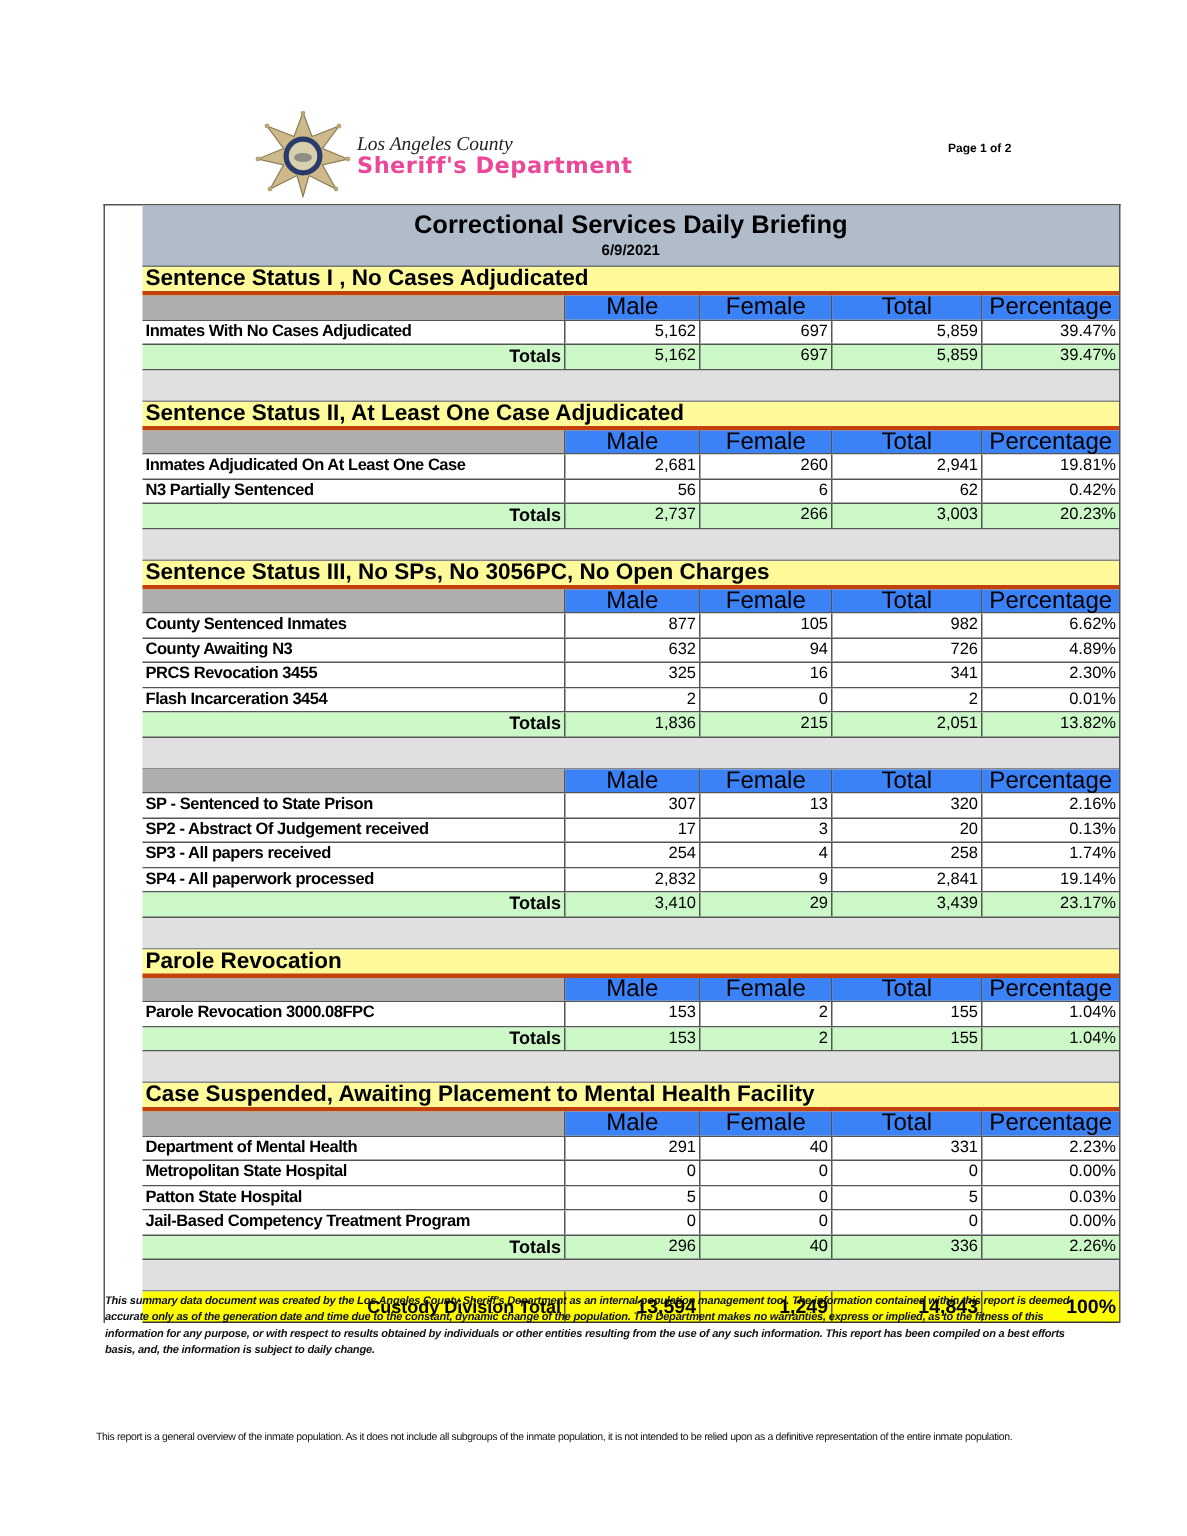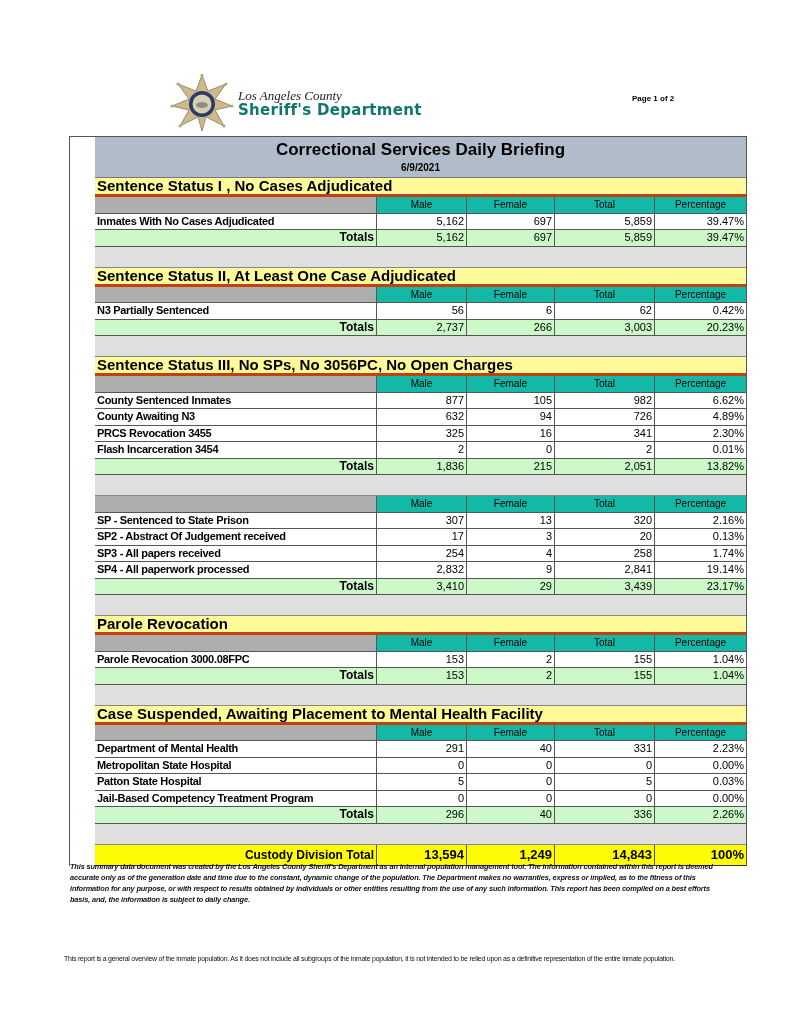--- a/index.html
+++ b/index.html
@@ -2,38 +2,38 @@
 <html><head>
 <meta charset="utf-8">
 <style>
   html, body { margin: 0; padding: 0; background: #ffffff; }
   body { width: 791px; height: 1024px; position: relative; overflow: hidden; font-family: "Liberation Sans", sans-serif; color: #000; }
   .logo { position: absolute; left: 170px; top: 74px; width: 266px; height: 58px; display: flex; align-items: center; }
   .badge { width: 64px; height: 58px; position: relative; }
   .badge svg { width: 64px; height: 58px; }
   .logo-text { margin-left: 4px; line-height: 1; }
   .logo-county { font-family: "Liberation Serif", serif; font-style: italic; font-size: 13px; color: #222; }
-  .logo-dept { font-family: "DejaVu Sans", sans-serif; font-weight: bold; font-size: 15px; letter-spacing: 0.3px; color: #0f766e; margin-top: 1px; }
+  .logo-dept { font-family: "DejaVu Sans", sans-serif; font-weight: bold; font-size: 15px; letter-spacing: 0.3px; color: #ec4899; margin-top: 1px; }
   .page-num { position: absolute; left: 632px; top: 94px; font-size: 8px; font-weight: bold; }
 
   .sheet { position: absolute; left: 69px; top: 136px; width: 651px; border: 1px solid #555; border-bottom: none; padding-left: 25px; }
   .title-band { background: #b1bccb; height: 40px; text-align: center; border-bottom: 1px solid #777; }
   .title { font-size: 17px; font-weight: bold; padding-top: 3px; }
   .date { font-size: 10px; font-weight: bold; margin-top: 2px; }
 
   .sec-head { background: #fefa9a; height: 16px; font-size: 15px; font-weight: bold; line-height: 16px; padding-left: 2px; border-bottom: 3px solid #c2410c; white-space: nowrap; overflow: visible; }
   .row { display: flex; height: 15.5px; border-bottom: 1px solid #555; font-size: 11px; line-height: 15px; }
   .c-label { width: 282px; padding-left: 2px; box-sizing: border-box; border-right: 1px solid #555; font-weight: bold; letter-spacing: -0.3px; white-space: nowrap; overflow: hidden; }
   .c-num { box-sizing: border-box; border-right: 1px solid #555; text-align: right; padding-right: 2px; }
   .c-m { width: 90px; }
   .c-f { width: 88px; }
   .c-t { width: 100px; }
   .c-p { width: 91px; border-right: none; }
   .hdr .c-label { background: #aeaeae; }
-  .hdr .c-num { background: #14b8a6; text-align: center; padding-right: 0; font-size: 10px; }
+  .hdr .c-num { background: #3b82f6; text-align: center; padding-right: 0; font-size: 16px; }
   .data { background: #fff; }
   .tot { background: #ccf8c8; }
   .tot .c-label { text-align: right; font-weight: bold; padding-right: 2px; letter-spacing: 0; font-size: 12px; }
   .gap { background: #e0e0e0; height: 20px; border-bottom: 1px solid #888; }
   .grand { display: flex; height: 20px; background: #fdfc05; border-bottom: 1px solid #333; font-size: 15px; font-weight: bold; line-height: 20px; }
   .grand .c-label { text-align: right; padding-right: 2px; font-size: 12px; letter-spacing: 0; }
   .grand .c-num { font-size: 13px; }
 
   .disclaimer { position: absolute; left: 70px; top: 861px; width: 652px; font-size: 7.4px; font-style: italic; font-weight: bold; line-height: 11px; color: #111; letter-spacing: -0.15px; }
   .note { position: absolute; left: 64px; top: 953px; width: 665px; font-size: 7px; line-height: 12px; color: #111; letter-spacing: -0.25px; }
@@ -96,20 +96,27 @@
 
   <div class="sec-head">Sentence Status II, At Least One Case Adjudicated</div>
   <div class="row hdr">
     <div class="c-label"></div>
     <div class="c-num c-m">Male</div>
     <div class="c-num c-f">Female</div>
     <div class="c-num c-t">Total</div>
     <div class="c-num c-p">Percentage</div>
   </div>
   <div class="row data">
+    <div class="c-label">Inmates Adjudicated On At Least One Case</div>
+    <div class="c-num c-m">2,681</div>
+    <div class="c-num c-f">260</div>
+    <div class="c-num c-t">2,941</div>
+    <div class="c-num c-p">19.81%</div>
+  </div>
+  <div class="row data">
     <div class="c-label">N3 Partially Sentenced</div>
     <div class="c-num c-m">56</div>
     <div class="c-num c-f">6</div>
     <div class="c-num c-t">62</div>
     <div class="c-num c-p">0.42%</div>
   </div>
   <div class="row tot">
     <div class="c-label">Totals</div>
     <div class="c-num c-m">2,737</div>
     <div class="c-num c-f">266</div>

